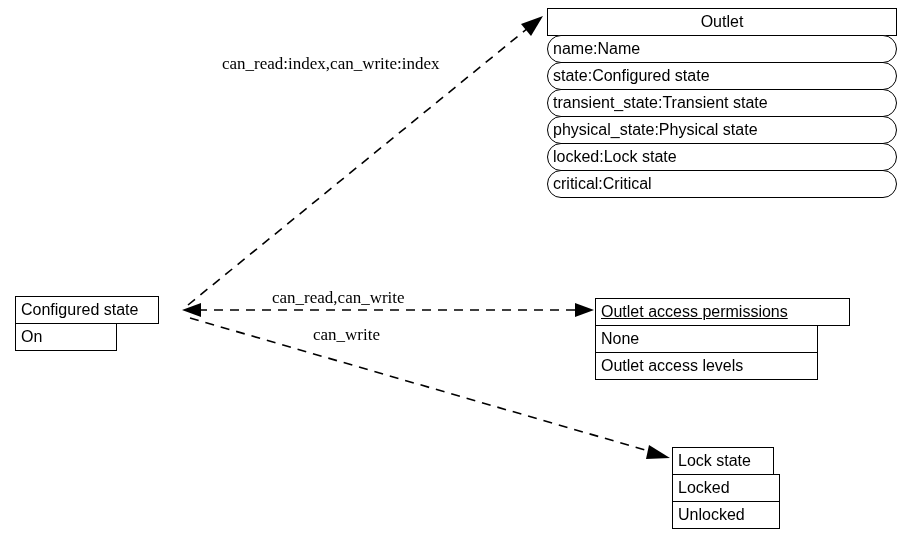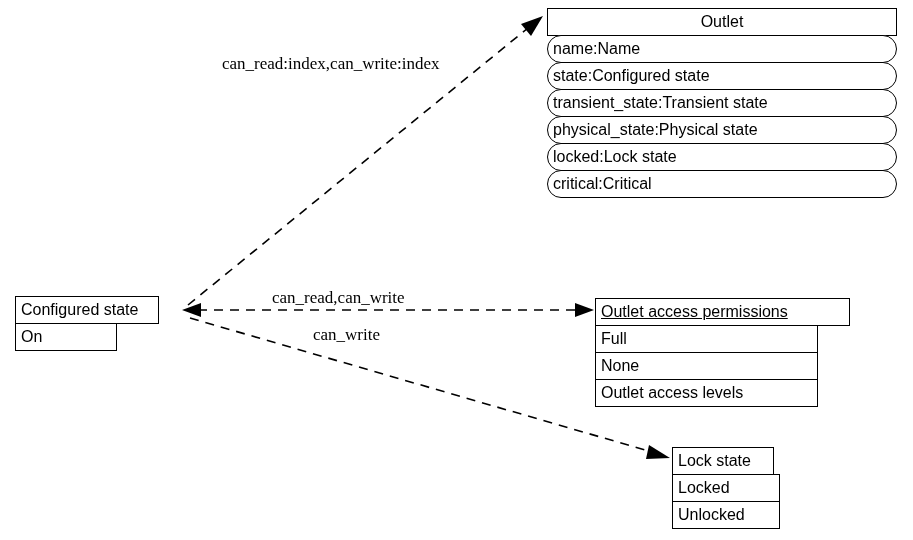--- a/index.html
+++ b/index.html
@@ -133,21 +133,20 @@
     <div class="row">critical:Critical</div>
   </div>
 
   <div class="node" id="node-configured-state">
     <div class="title left">Configured state</div>
     <div class="row">On</div>
   </div>
 
   <div class="node" id="node-outlet-access-permissions">
     <div class="title left">Outlet access permissions</div>
-    <div class="row">Full</div>
     <div class="row">None</div>
     <div class="row">Outlet access levels</div>
   </div>
 
   <div class="node" id="node-lock-state">
     <div class="title left">Lock state</div>
     <div class="row">Locked</div>
     <div class="row">Unlocked</div>
   </div>
 

